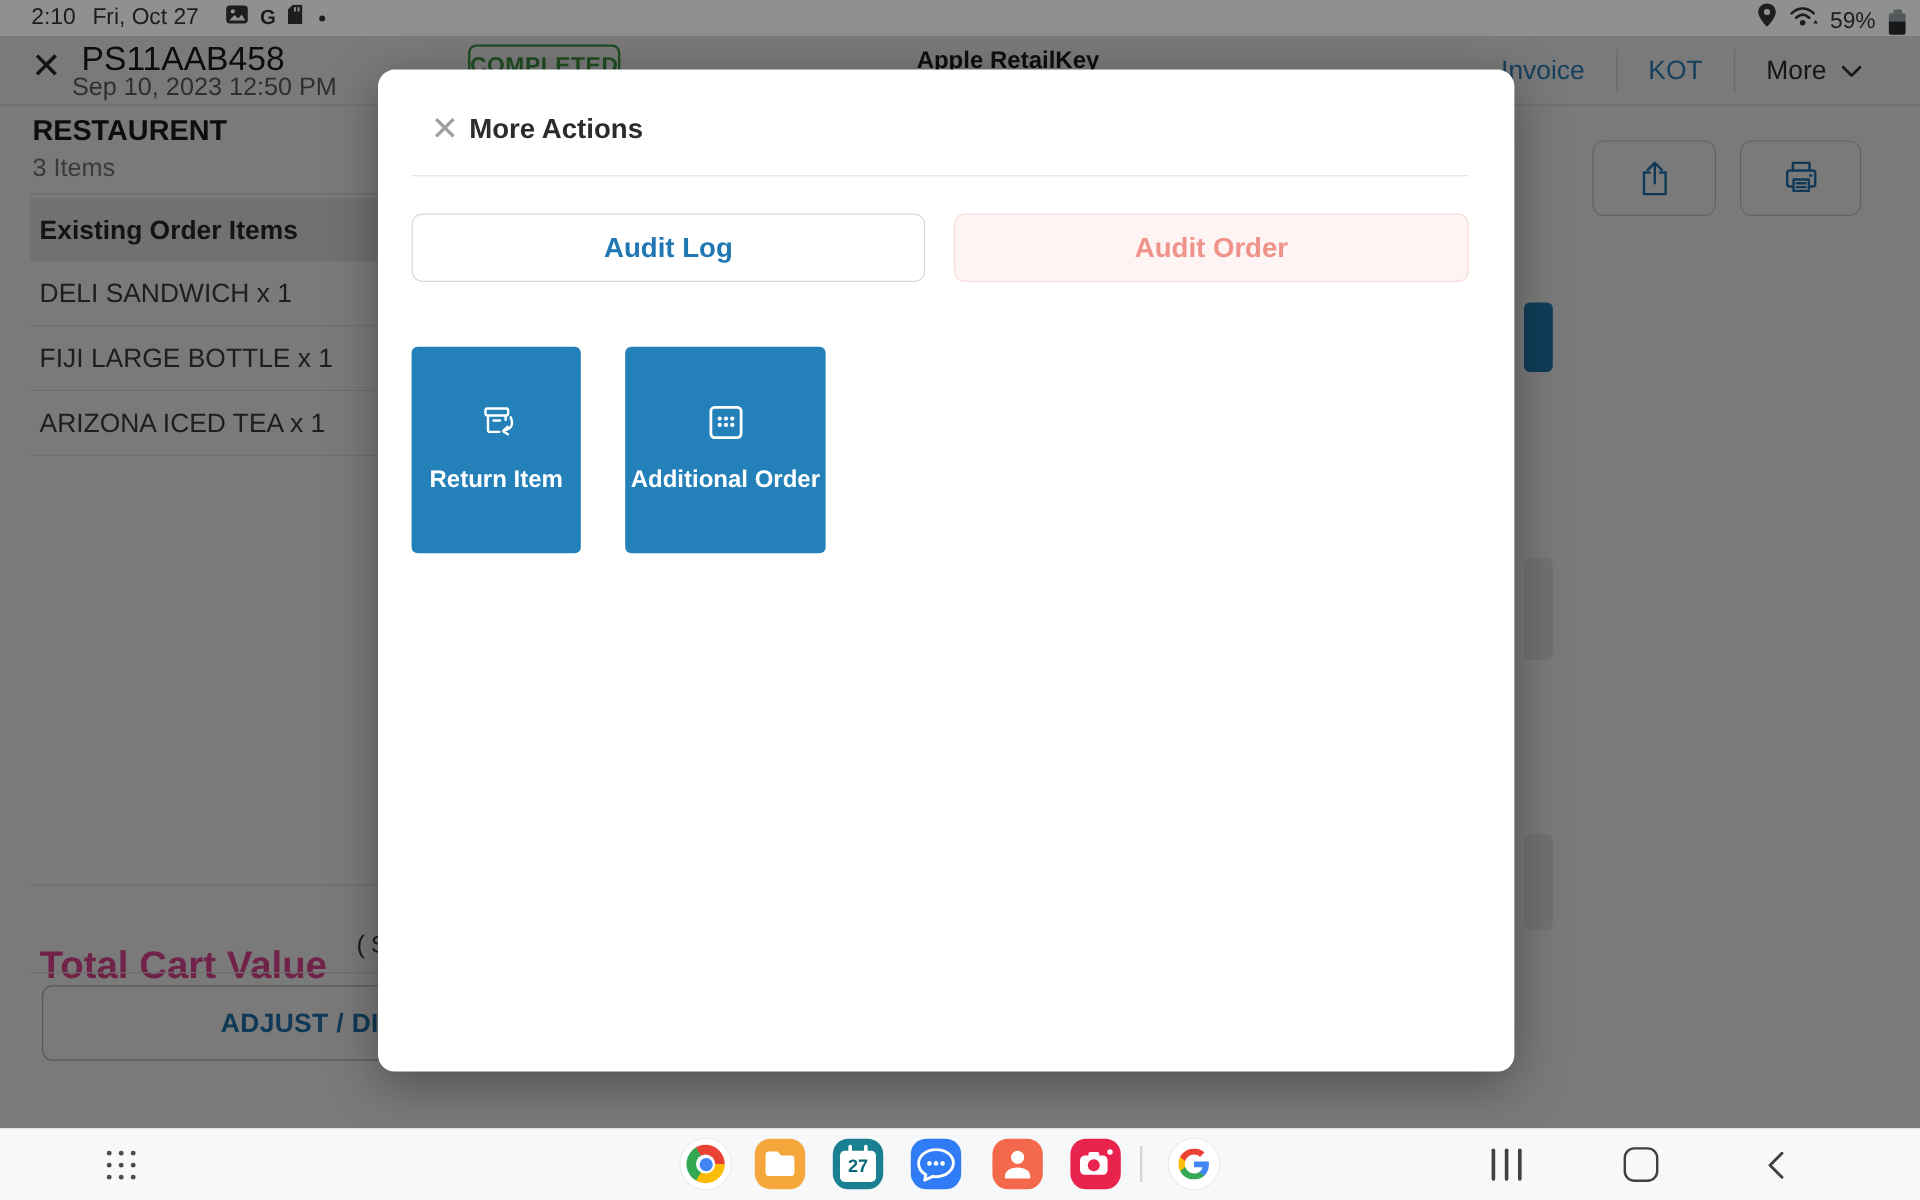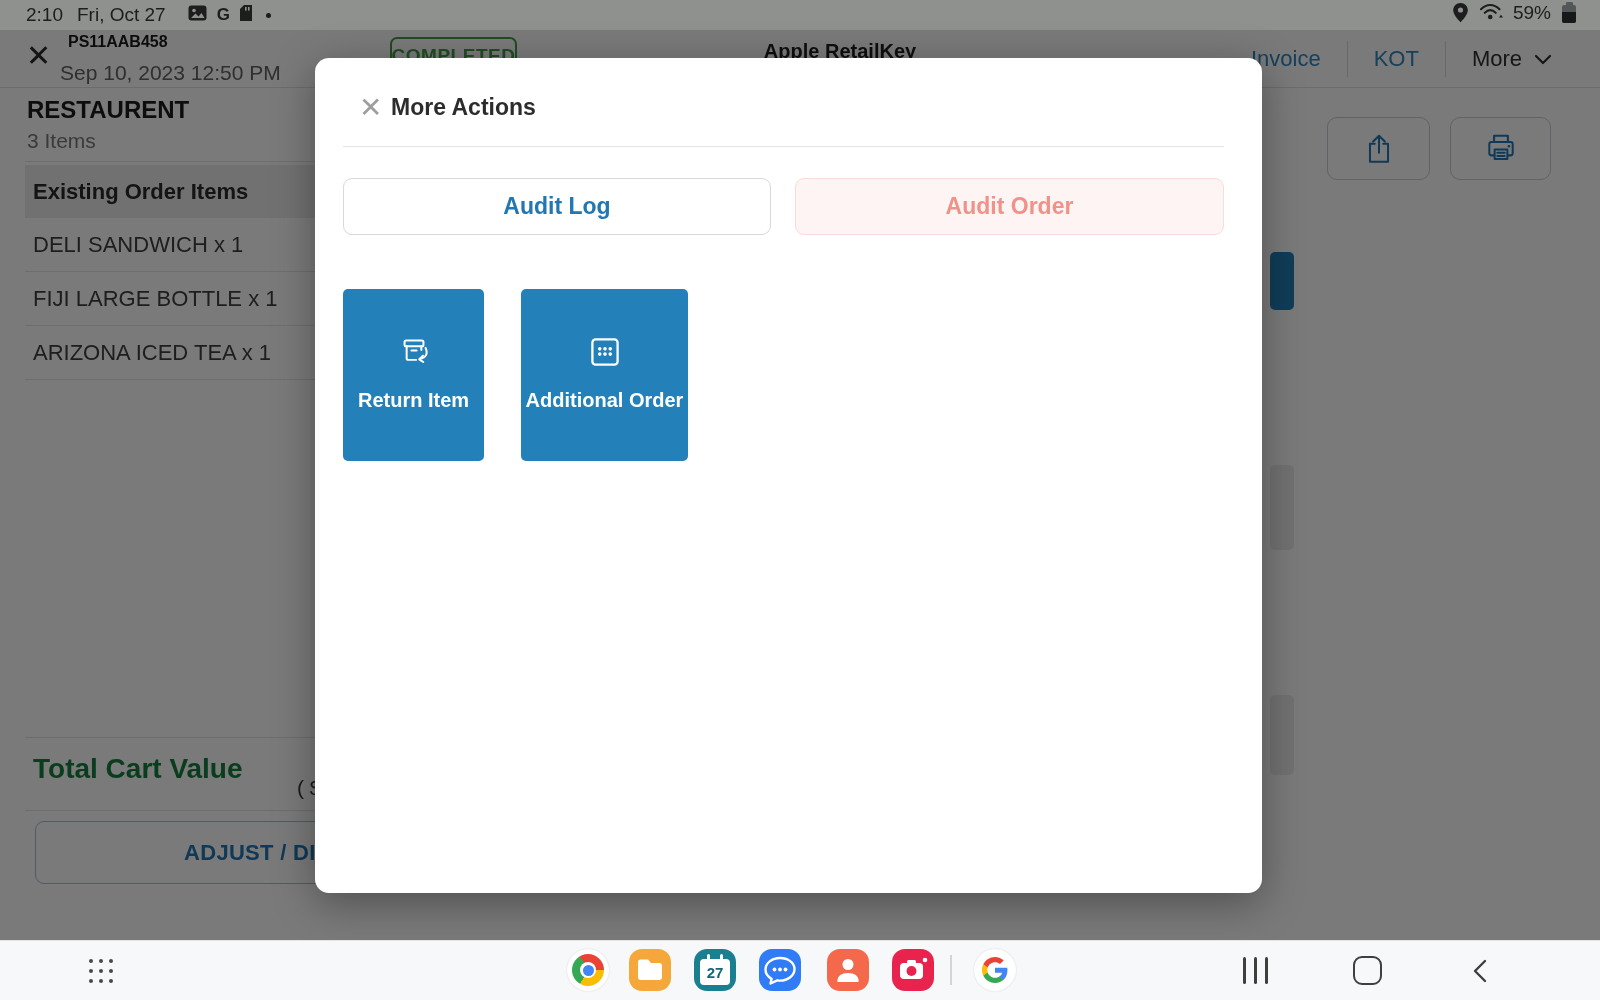--- a/index.html
+++ b/index.html
@@ -6,50 +6,50 @@
   html,body { width:1600px; height:1000px; }
   body { font-family:"Liberation Sans", sans-serif; background:#fff; }
   .screen { position:relative; width:1600px; height:1000px; overflow:hidden; background:#fff; }
 
   
   .statusbar { position:absolute; left:0; top:0; width:1600px; height:30px; background:#8f918e;
     display:flex; align-items:center; color:#1d1d1d; font-size:19px; }
   .sb-left { display:flex; align-items:flex-start; gap:14px; padding-left:26px; }
   .sb-time { font-weight:500; }
   .sb-icons { display:flex; align-items:center; gap:10px; margin-left:8px; }
-  .sb-right { margin-left:auto; display:flex; align-items:flex-start; gap:9px; padding-right:24px; }
+  .sb-right { margin-left:auto; display:flex; align-items:flex-end; gap:9px; padding-right:12px; }
   .sb-g { font-weight:700; font-size:17px; }
   .sb-dot { width:5px; height:5px; border-radius:50%; background:#1d1d1d; margin-left:4px; }
   .battery { position:relative; width:14px; height:21px; margin-left:2px; }
   .battery .tip { position:absolute; top:0; left:3.5px; width:7px; height:3px; background:#54575a; border-radius:1px 1px 0 0; }
   .battery .body { position:absolute; top:3px; left:0; width:14px; height:18px; background:#54575a; border-radius:2px; overflow:hidden; }
   .battery .fill { position:absolute; bottom:0; left:0; width:100%; height:60%; background:#17181a; }
 
   
   .app { position:absolute; left:0; top:30px; width:1600px; height:910px; background:#fff; }
   .app-header { position:absolute; left:0; top:0; width:1600px; height:58px; background:#fff; border-bottom:1px solid #e2e2e2; }
   .hx { position:absolute; left:26px; top:11px; font-size:30px; line-height:30px; color:#2a2a2a; font-weight:400; }
-  .order-id { position:absolute; left:68px; top:3px; font-size:16px; font-weight:700; color:#191919; }
+  .order-id { position:absolute; left:68px; top:3px; font-size:28px; font-weight:400; color:#191919; }
   .order-dt { position:absolute; left:60px; top:31px; font-size:21px; color:#636363; }
   .badge { position:absolute; left:390px; top:7px; width:127px; height:37px; border:2px solid #43a047; border-radius:7px;
     color:#43a047; font-size:19px; font-weight:600; letter-spacing:.5px; display:flex; align-items:center; justify-content:center; background:#fff; }
   .app-title { position:absolute; left:700px; top:10px; width:280px; text-align:center; font-size:20px; font-weight:700; color:#1f1f1f; }
   .hdr-right { position:absolute; right:48px; top:0; height:58px; display:flex; align-items:center; gap:26px; }
   .hlink { font-size:22px; color:#2e86c1; font-weight:500; }
   .vsep { width:1px; height:36px; background:#d9d9d9; }
   .more-wrap { display:flex; align-items:center; gap:12px; color:#2f2f2f; font-size:22px; font-weight:500; }
 
   .panel-title { position:absolute; left:27px; top:66px; font-size:24px; font-weight:700; color:#1c1c1c; }
   .panel-count { position:absolute; left:27px; top:99px; font-size:21px; color:#7a7a7a; }
   .hdiv { position:absolute; height:1px; background:#e3e3e3; }
   .section-band { position:absolute; left:25px; top:135px; width:715px; height:53px; background:#ececec;
     display:flex; align-items:center; padding-left:8px; font-size:22px; font-weight:700; color:#2b2b2b; }
   .cart-row { position:absolute; left:25px; width:715px; height:54px; border-bottom:1px solid #e6e6e6;
     display:flex; align-items:center; padding-left:8px; font-size:22px; color:#3f3f3f; background:#fff; }
-  .total-label { position:absolute; left:33px; top:723px; font-size:28px; font-weight:700; color:#15803d; }
+  .total-label { position:absolute; left:33px; top:756px; font-size:32px; font-weight:700; color:#ec4899; }
   .total-partial { position:absolute; left:297px; top:746px; font-size:21px; color:#3a3a3a; }
   .adjust-btn { position:absolute; left:35px; top:791px; width:705px; height:63px; border:1.5px solid #aabfcc; border-radius:9px;
     background:#fff; display:flex; align-items:center; }
   .adjust-btn span { margin-left:148px; font-size:22px; font-weight:700; color:#2077b4; letter-spacing:.3px; }
 
   .iconbtn { position:absolute; top:87px; height:63px; background:#fff; border:1.5px solid #c9cdd1; border-radius:10px;
     display:flex; align-items:center; justify-content:center; }
   .iconbtn svg { stroke:#2077b4; fill:none; stroke-width:1.9; stroke-linecap:round; stroke-linejoin:round; }
   .share-btn { left:1327px; width:103px; }
   .print-btn { left:1450px; width:101px; }

